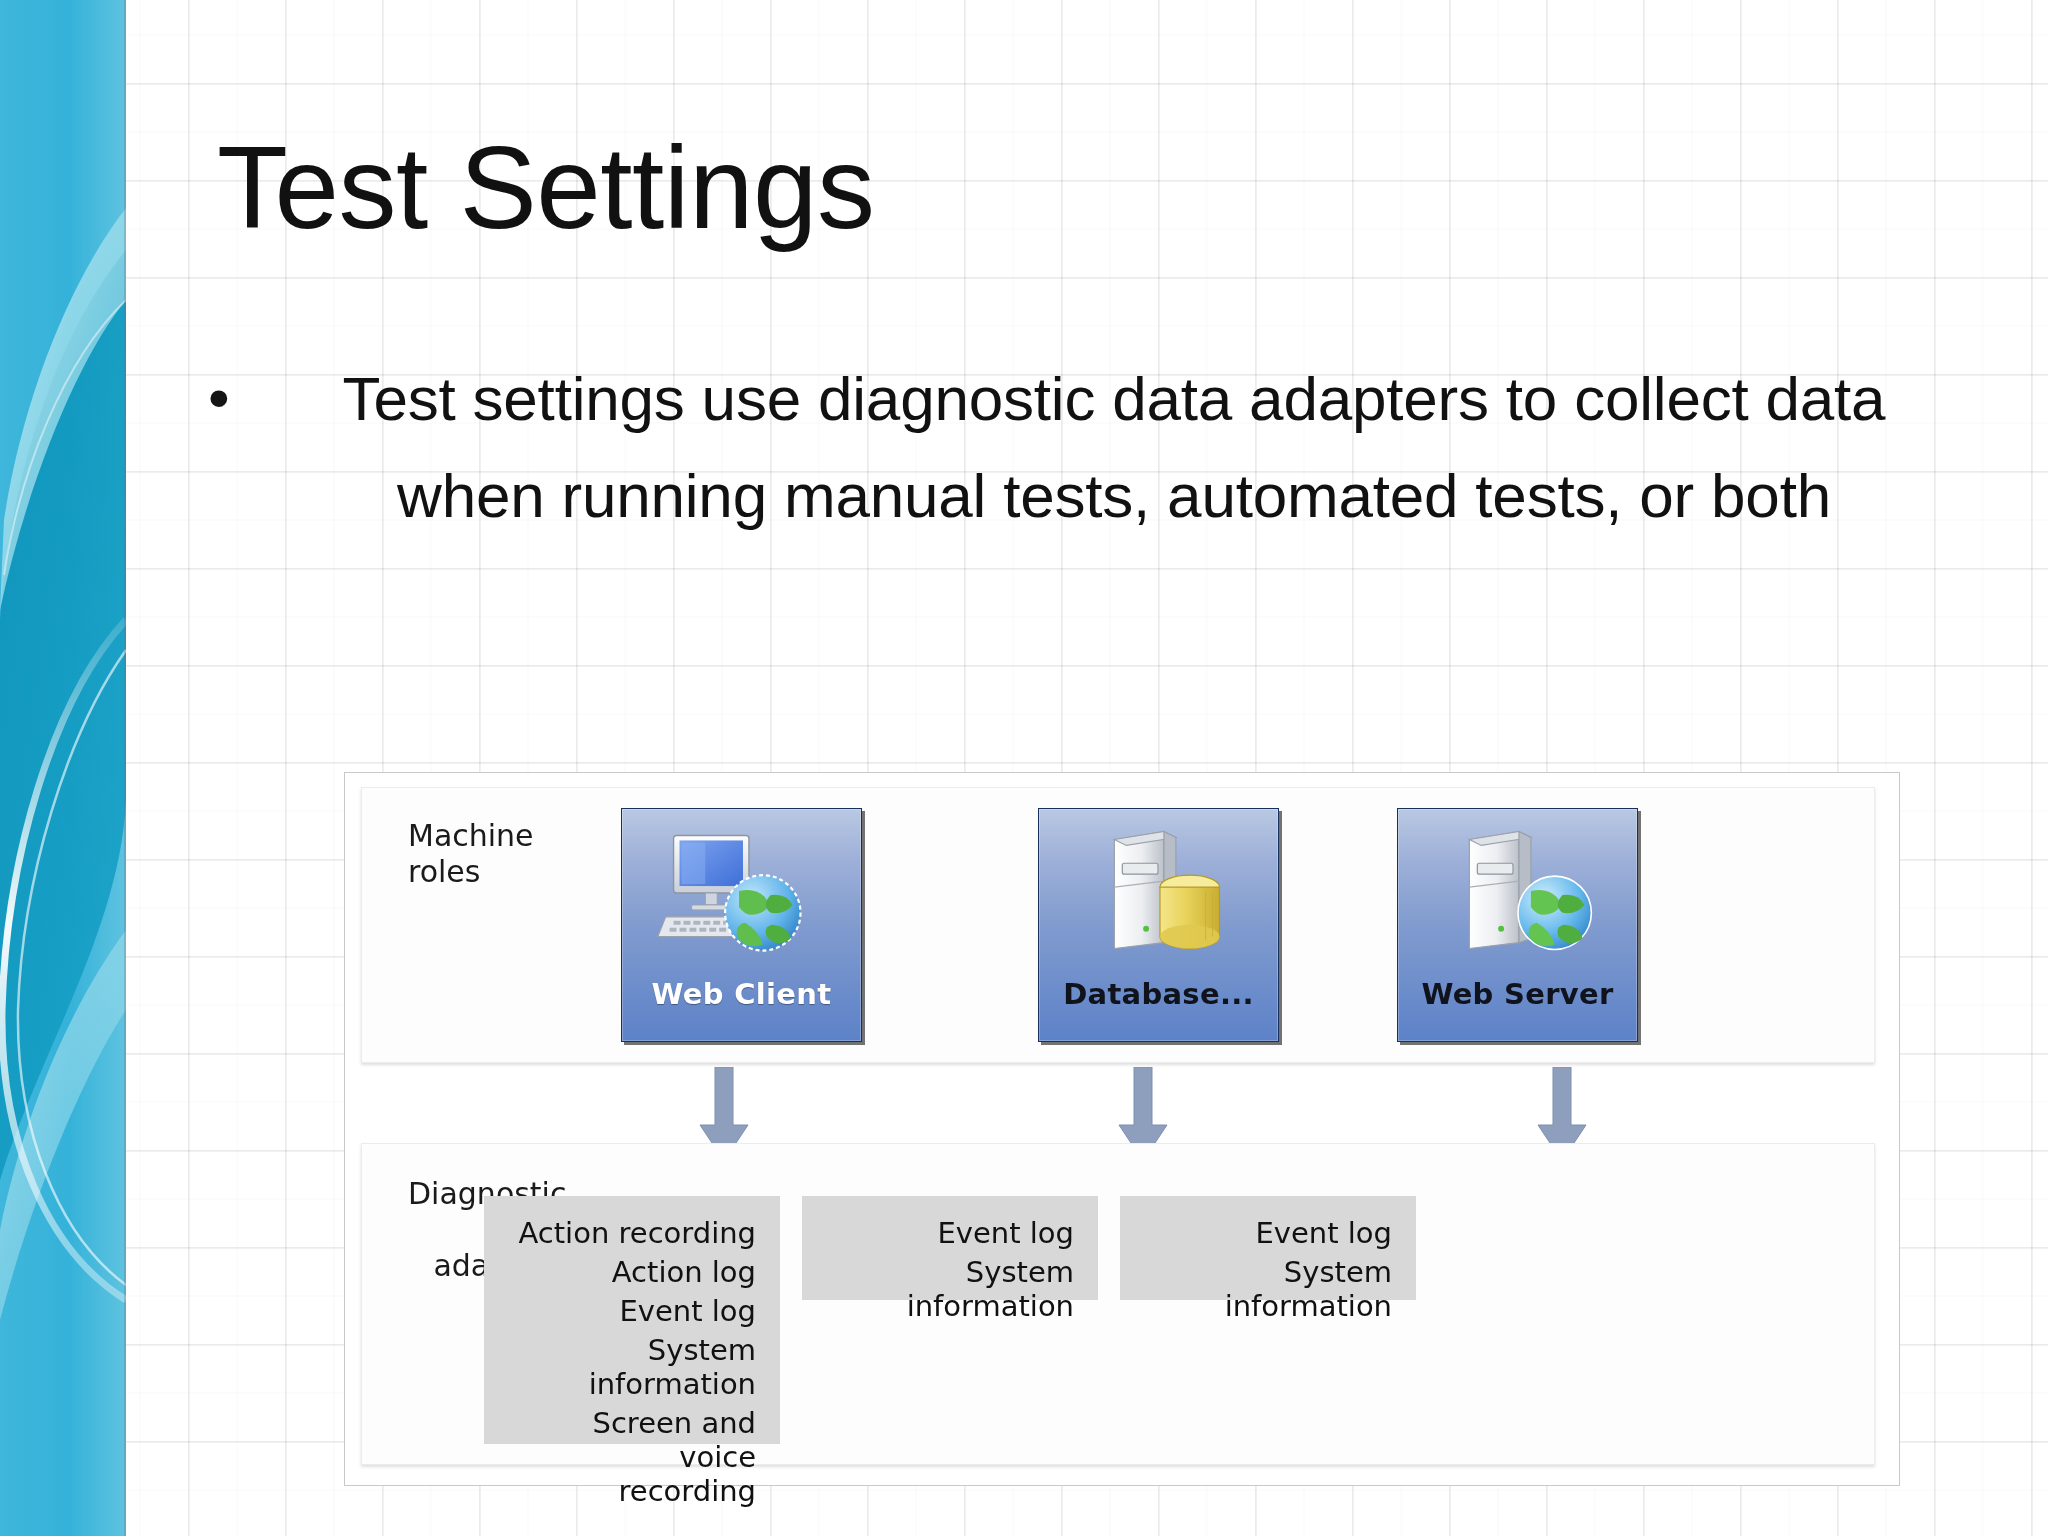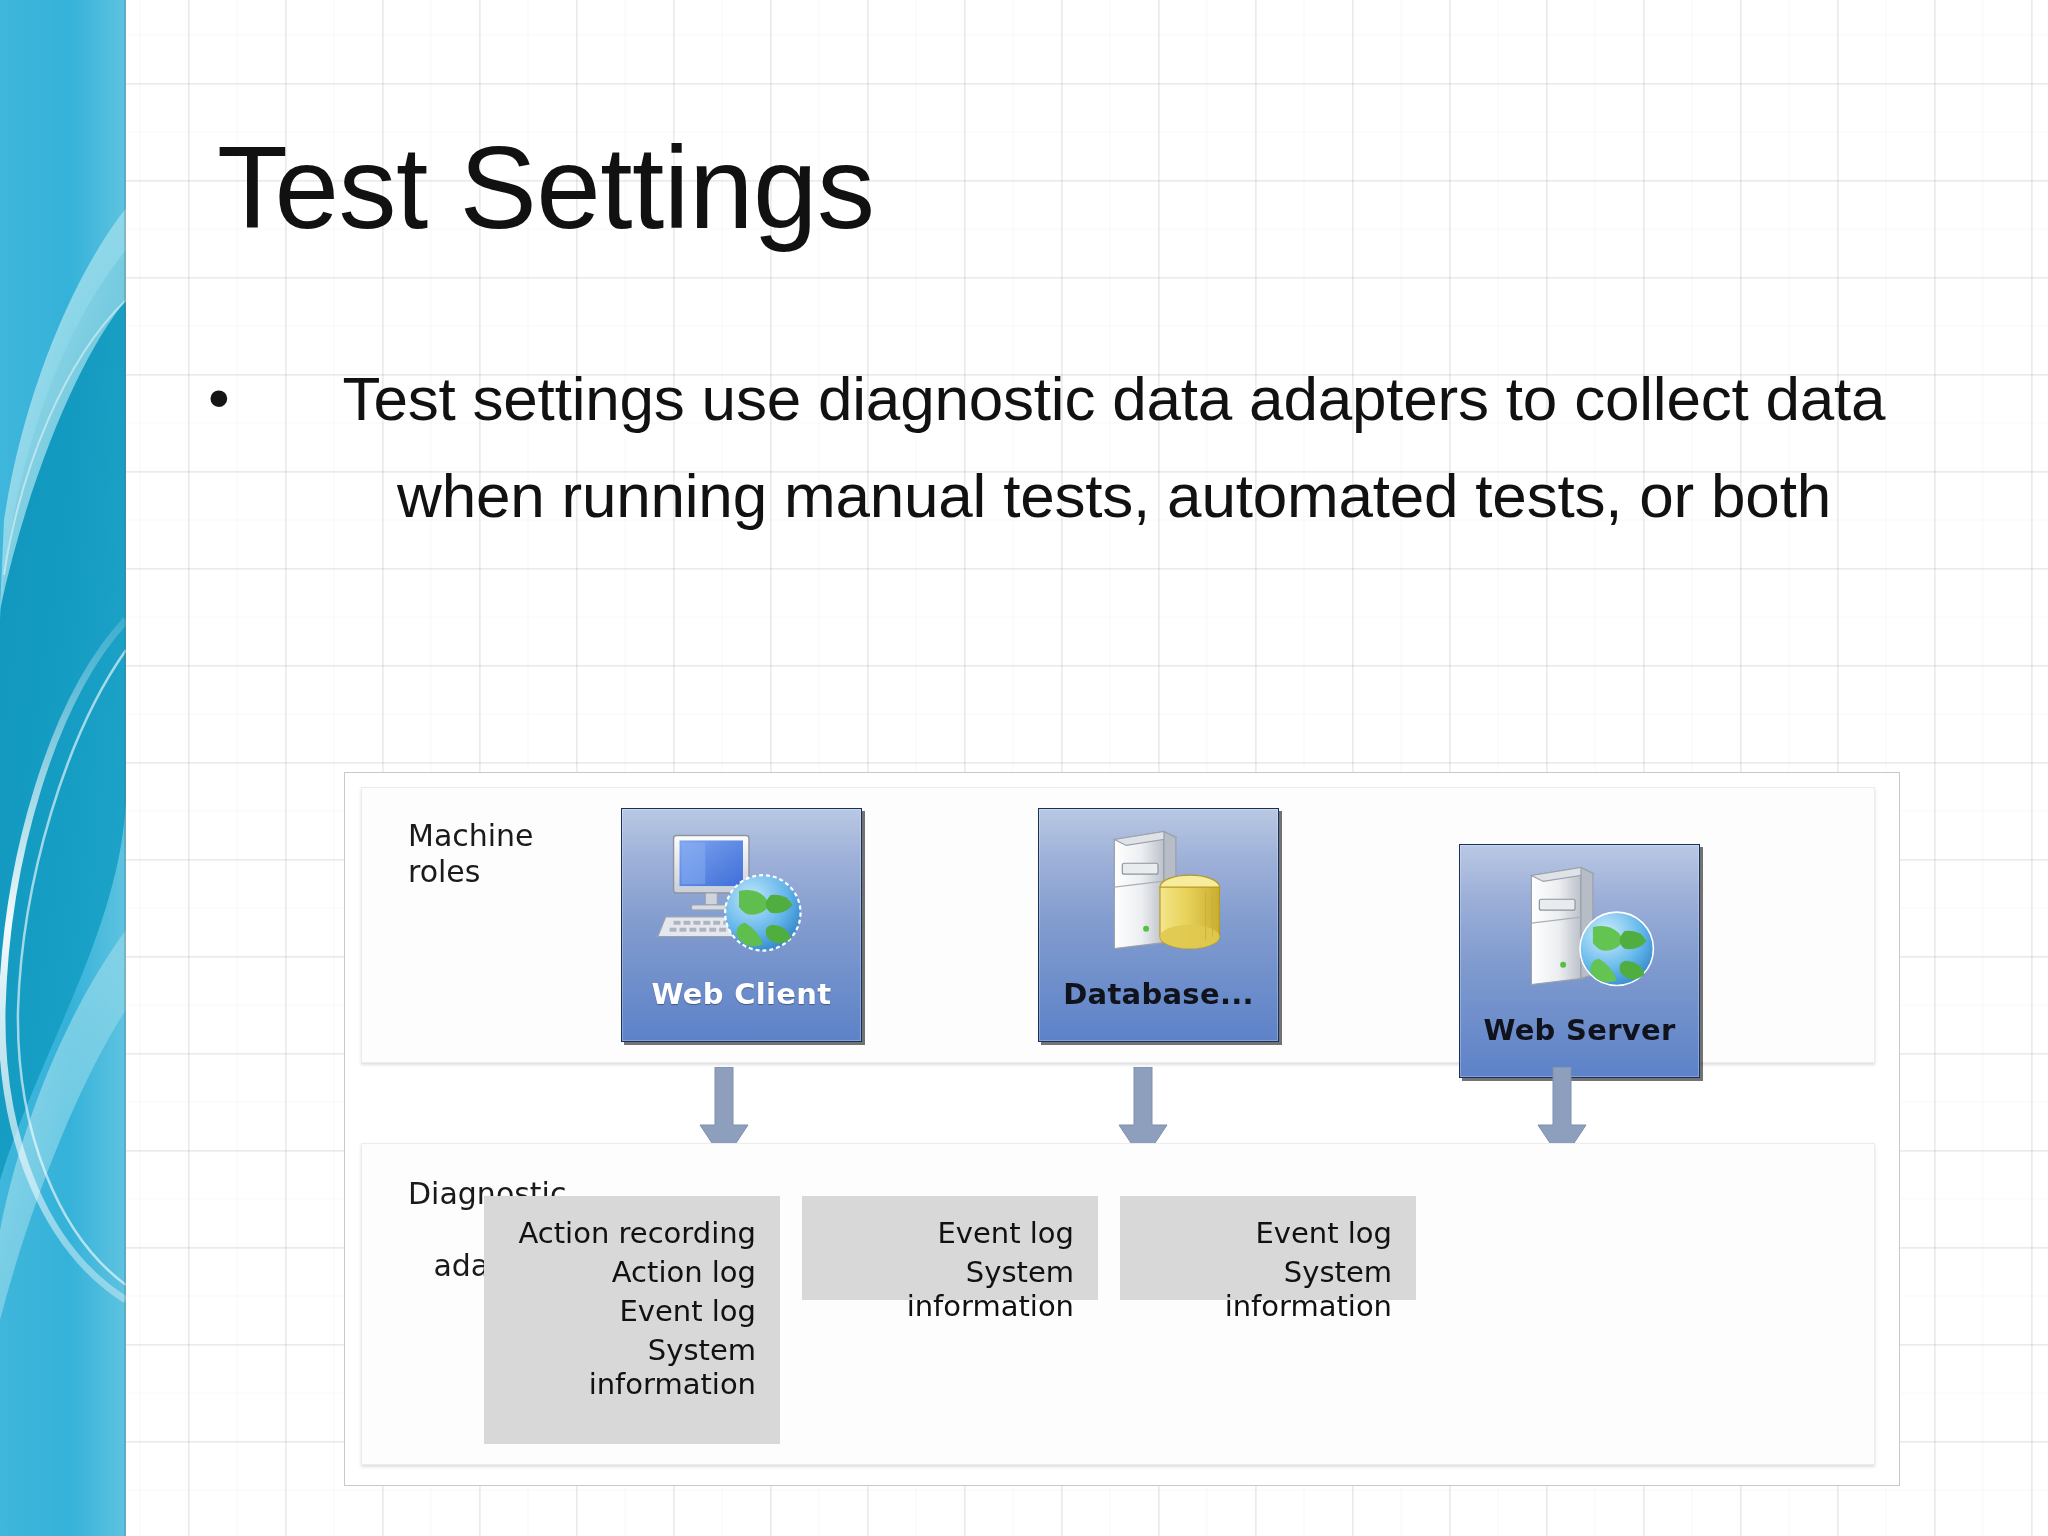--- a/index.html
+++ b/index.html
@@ -91,21 +91,21 @@
   
   .role-tile{
     position:absolute;top:20px;width:241px;height:234px;
     background:linear-gradient(to bottom,#b9c8e3 0%,#9db0d8 22%,#7f9ace 52%,#5d82c8 100%);
     border:1px solid #17315a;
     box-shadow:3px 3px 0 rgba(0,0,0,0.55), inset 0 0 0 1px rgba(255,255,255,0.25);
     box-sizing:border-box;
   }
   #role-0{left:259px;}
   #role-1{left:676px;}
-  #role-2{left:1097px;margin-top:36px;}
+  #role-2{left:1035px;}
 
   .role-art{position:absolute;left:0;top:12px;width:100%;height:148px;}
   .role-caption{
     position:absolute;left:0;right:0;bottom:30px;
     text-align:center;font-size:29px;
     font-family:"DejaVu Sans", sans-serif;
     font-weight:700;
     letter-spacing:0.3px;
   }
   .cap-light{color:#ffffff;text-shadow:0 1px 1px rgba(0,0,0,0.35);}
@@ -320,20 +320,22 @@
     <div class="panel" id="panel-adapters">
       <div class="panel-label" id="label-adapters">Diagnostic
 data
 adapters</div>
 
       <div class="adapter-box" id="adapter-0">
         <div class="adapter-line">Action recording</div>
         <div class="adapter-line">Action log</div>
         <div class="adapter-line">Event log</div>
         <div class="adapter-line">System information</div>
+        <div class="adapter-line">Screen and voice
+recording</div>
       </div>
 
       <div class="adapter-box" id="adapter-1">
         <div class="adapter-line">Event log</div>
         <div class="adapter-line">System information</div>
       </div>
 
       <div class="adapter-box" id="adapter-2">
         <div class="adapter-line">Event log</div>
         <div class="adapter-line">System information</div>

